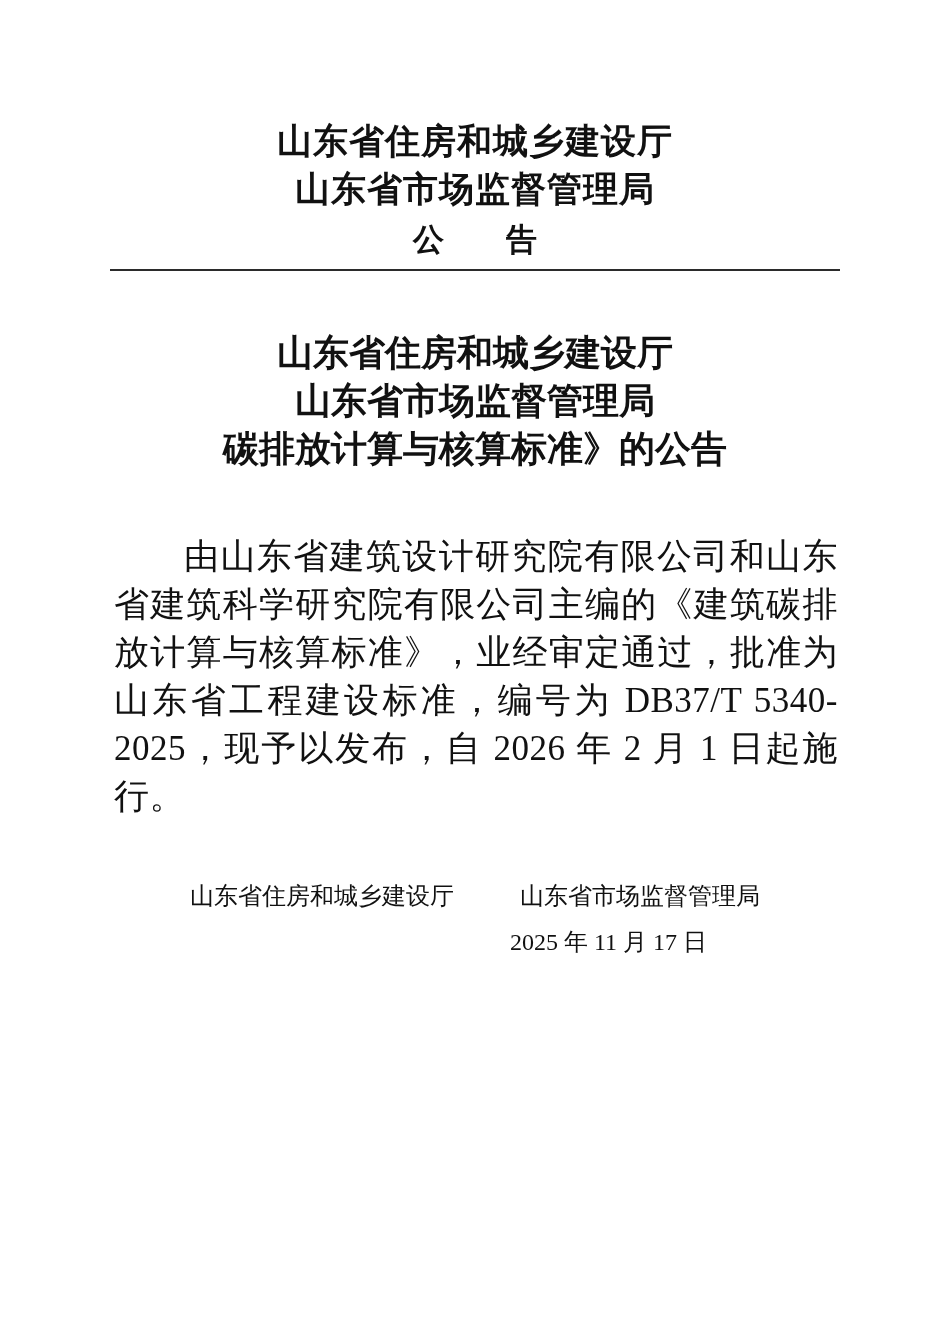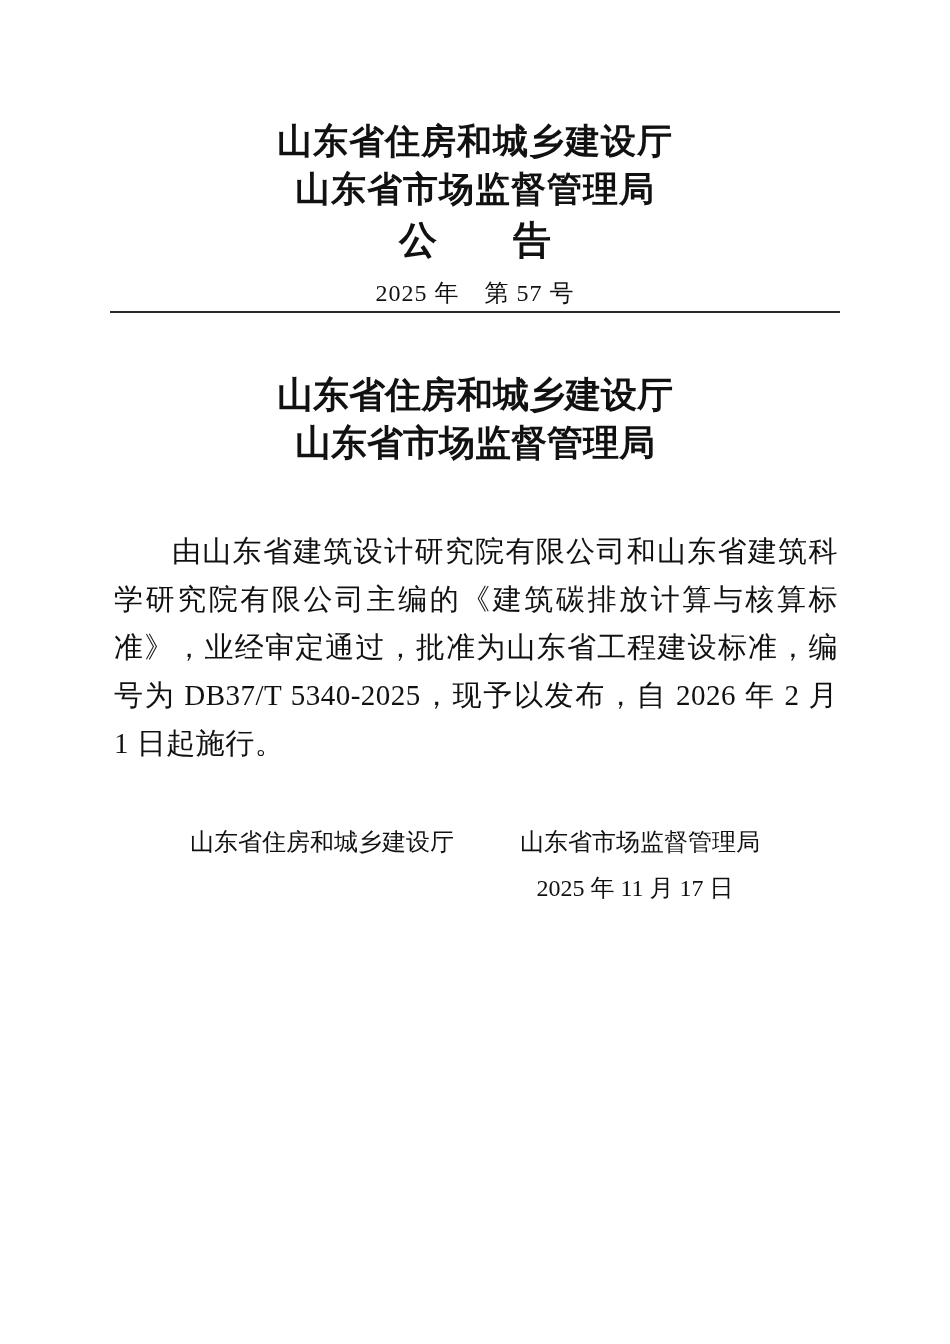--- a/index.html
+++ b/index.html
@@ -16,21 +16,21 @@
   }
   
   .hdr { padding-top: 118px; text-align: center; }
   .hdr-agency {
     font-size: 35px;
     font-weight: 700;
     line-height: 48px;
     letter-spacing: 1px;
   }
   .notice-type {
-    font-size: 38px;
+    font-size: 31px;
     font-weight: 700;
     line-height: 52px;
   }
   .issue-line {
     font-size: 24px;
     line-height: 30px;
     margin-top: 12px;
     letter-spacing: 1px;
   }
   .rule {
@@ -44,42 +44,41 @@
     margin-top: 58px;
     text-align: center;
     font-weight: 700;
     font-size: 36px;
     line-height: 48px;
   }
   
   .body-text {
     width: 724px;
     margin: 60px 0 0 114px;
-    font-size: 29px;
+    font-size: 35px;
     line-height: 48px;
     text-align: justify;
     text-justify: inter-ideograph;
   }
   .body-text p {
     text-indent: 2em;
     letter-spacing: 0.5px;
     margin: 0 0 5px 0;
   }
   
   .sig {
     margin: 52px 0 0 190px;
     width: 570px;
     font-size: 24px;
     line-height: 46px;
   }
   .sig-row { display: flex; justify-content: space-between; }
   .sig-date {
     width: 250px;
     margin-left: auto;
-    text-align: center;
   }
   
   .page-num {
     position: absolute;
     top: 1210px;
     left: 0;
     width: 100%;
     text-align: center;
     font-size: 19px;
     line-height: 22px;
@@ -87,28 +86,28 @@
 </style>
 </head>
 <body>
 
 <div class="page">
 
   <div class="hdr">
     <div class="hdr-agency">山东省住房和城乡建设厅</div>
     <div class="hdr-agency">山东省市场监督管理局</div>
     <div class="notice-type">公　　告</div>
-    <div class="issue-line">2025 年　第 57 号</div>
   </div>
 
   <div class="rule"></div>
 
   <div class="doc-title">
     <div>山东省住房和城乡建设厅</div>
     <div>山东省市场监督管理局</div>
+    <div>碳排放计算与核算标准》的公告</div>
   </div>
 
   <div class="body-text">
     <p>由山东省建筑设计研究院有限公司和山东省建筑科学研究院有限公司主编的《建筑碳排放计算与核算标准》，业经审定通过，批准为山东省工程建设标准，编号为 DB37/T 5340-2025，现予以发布，自 2026 年 2 月 1 日起施行。</p>
   </div>
 
   <div class="sig">
     <div class="sig-row">
       <span>山东省住房和城乡建设厅</span>
       <span>山东省市场监督管理局</span>

